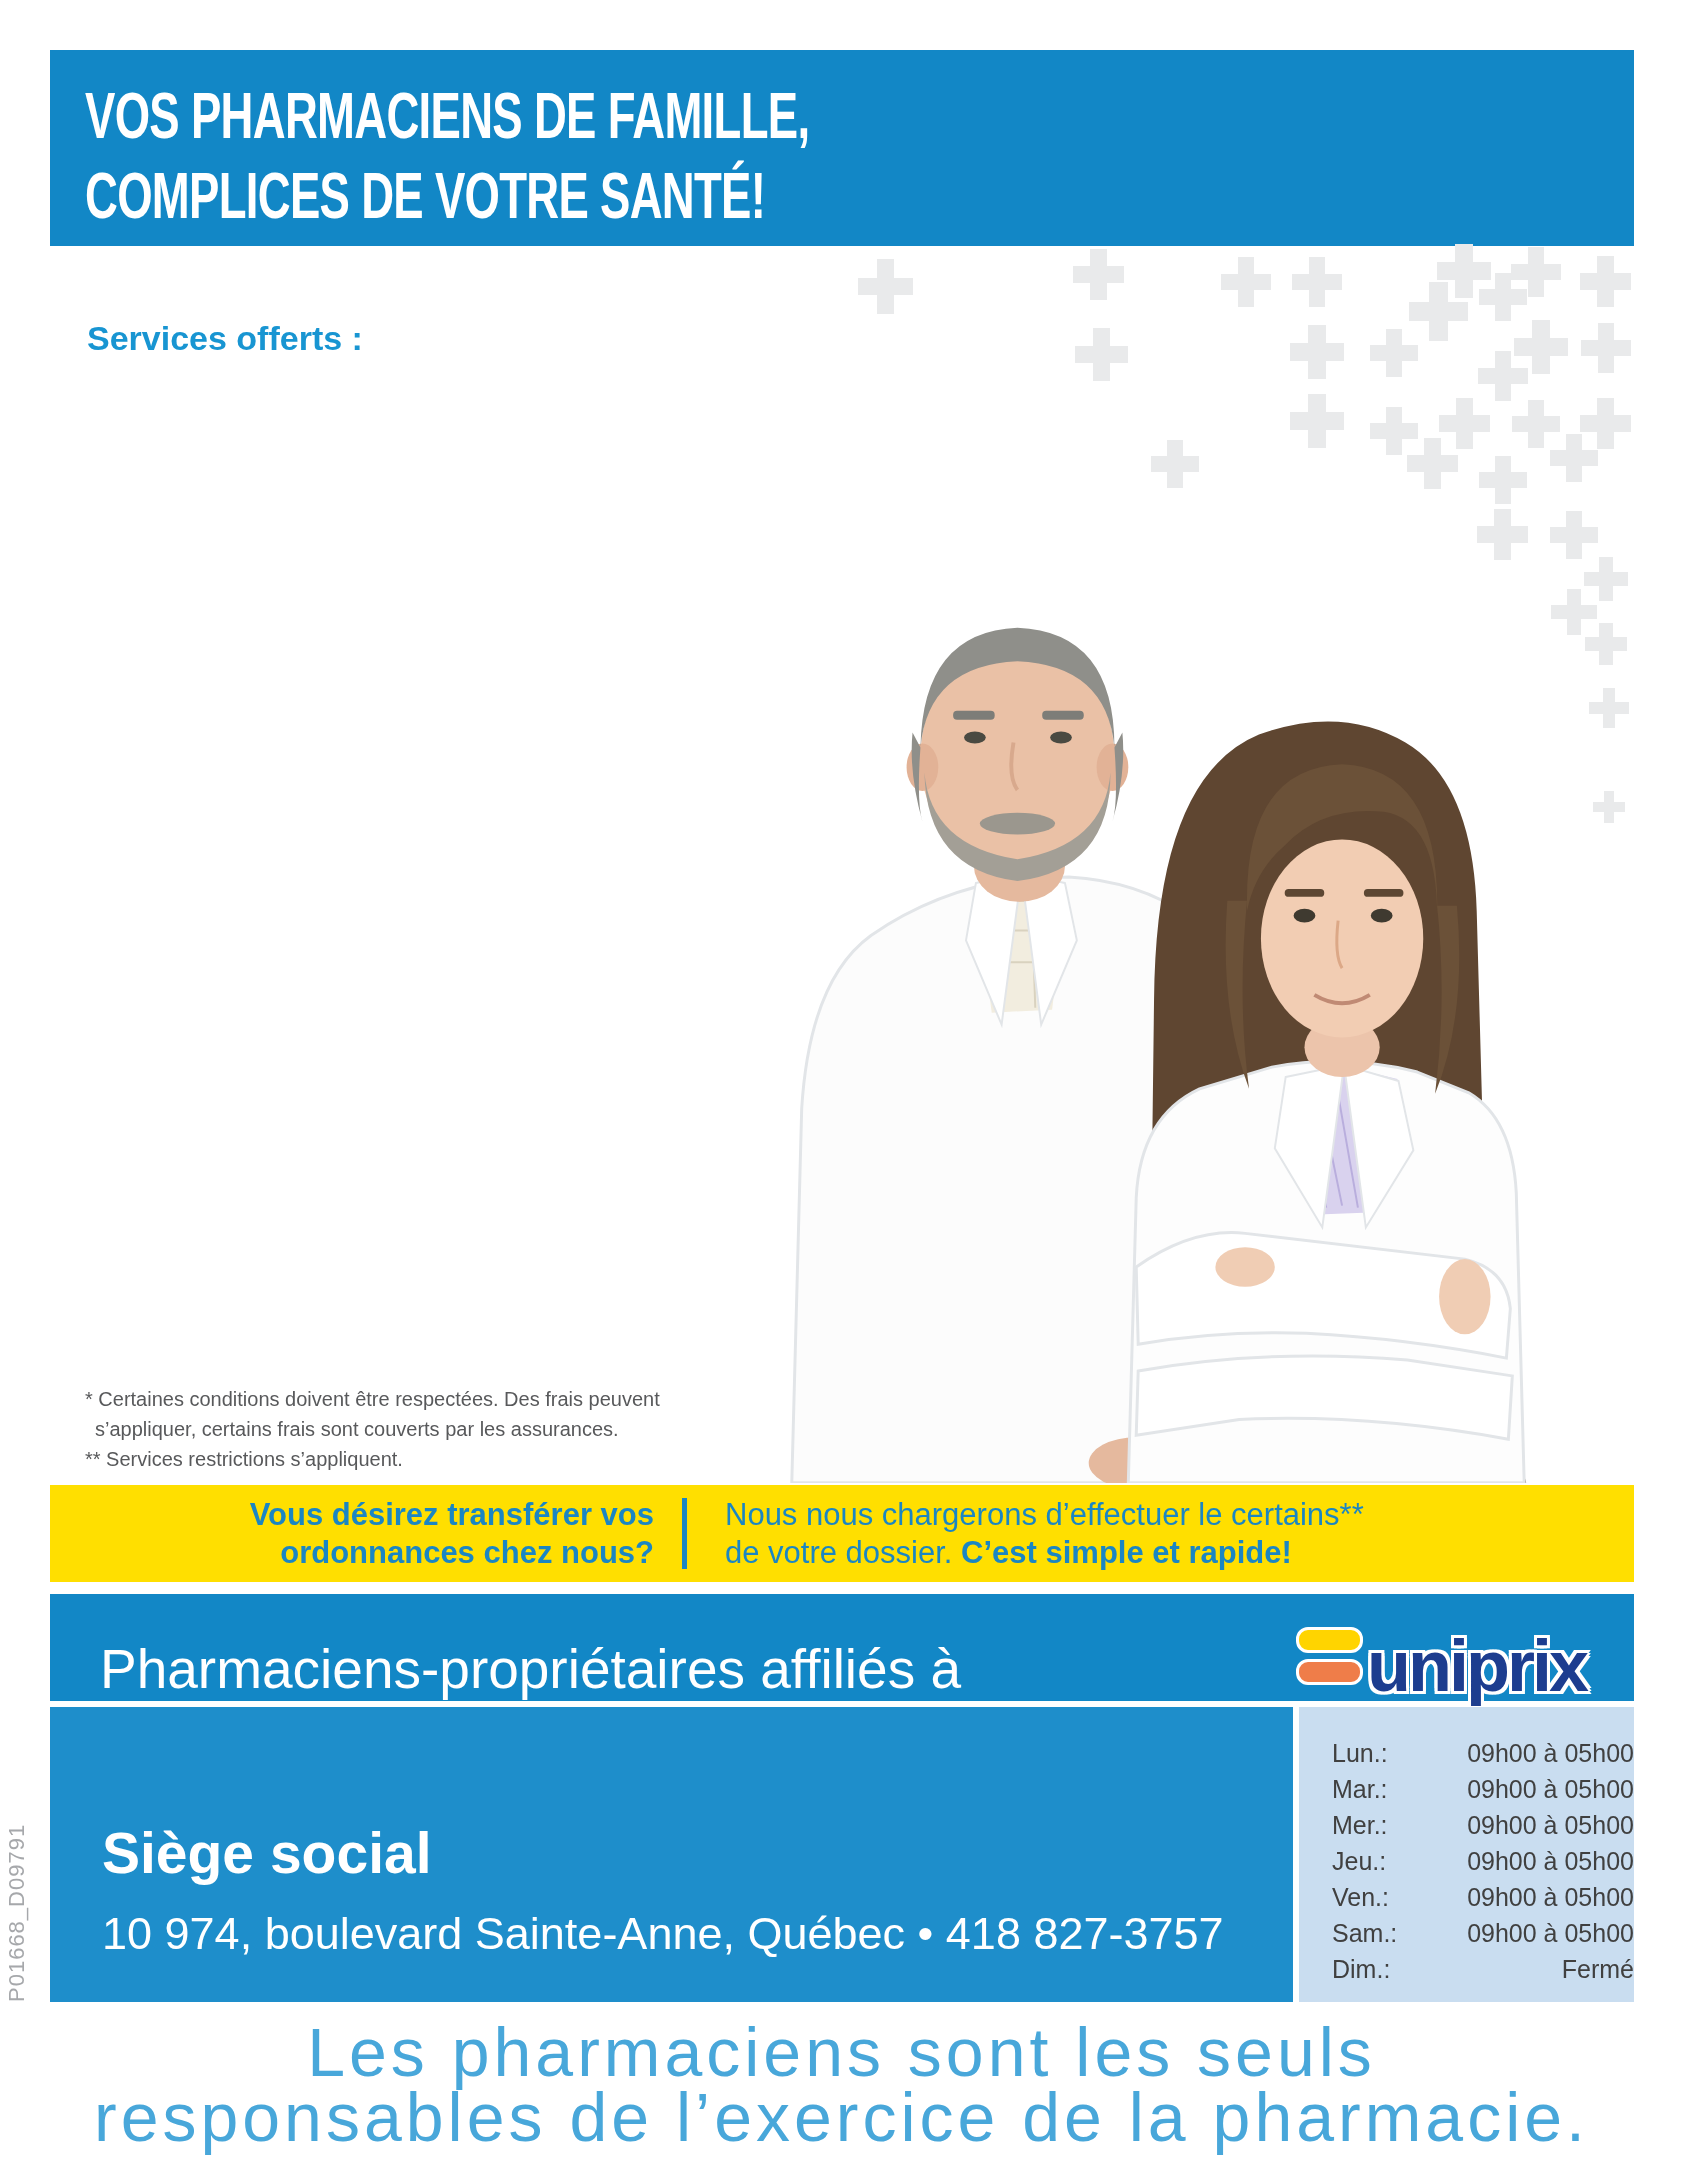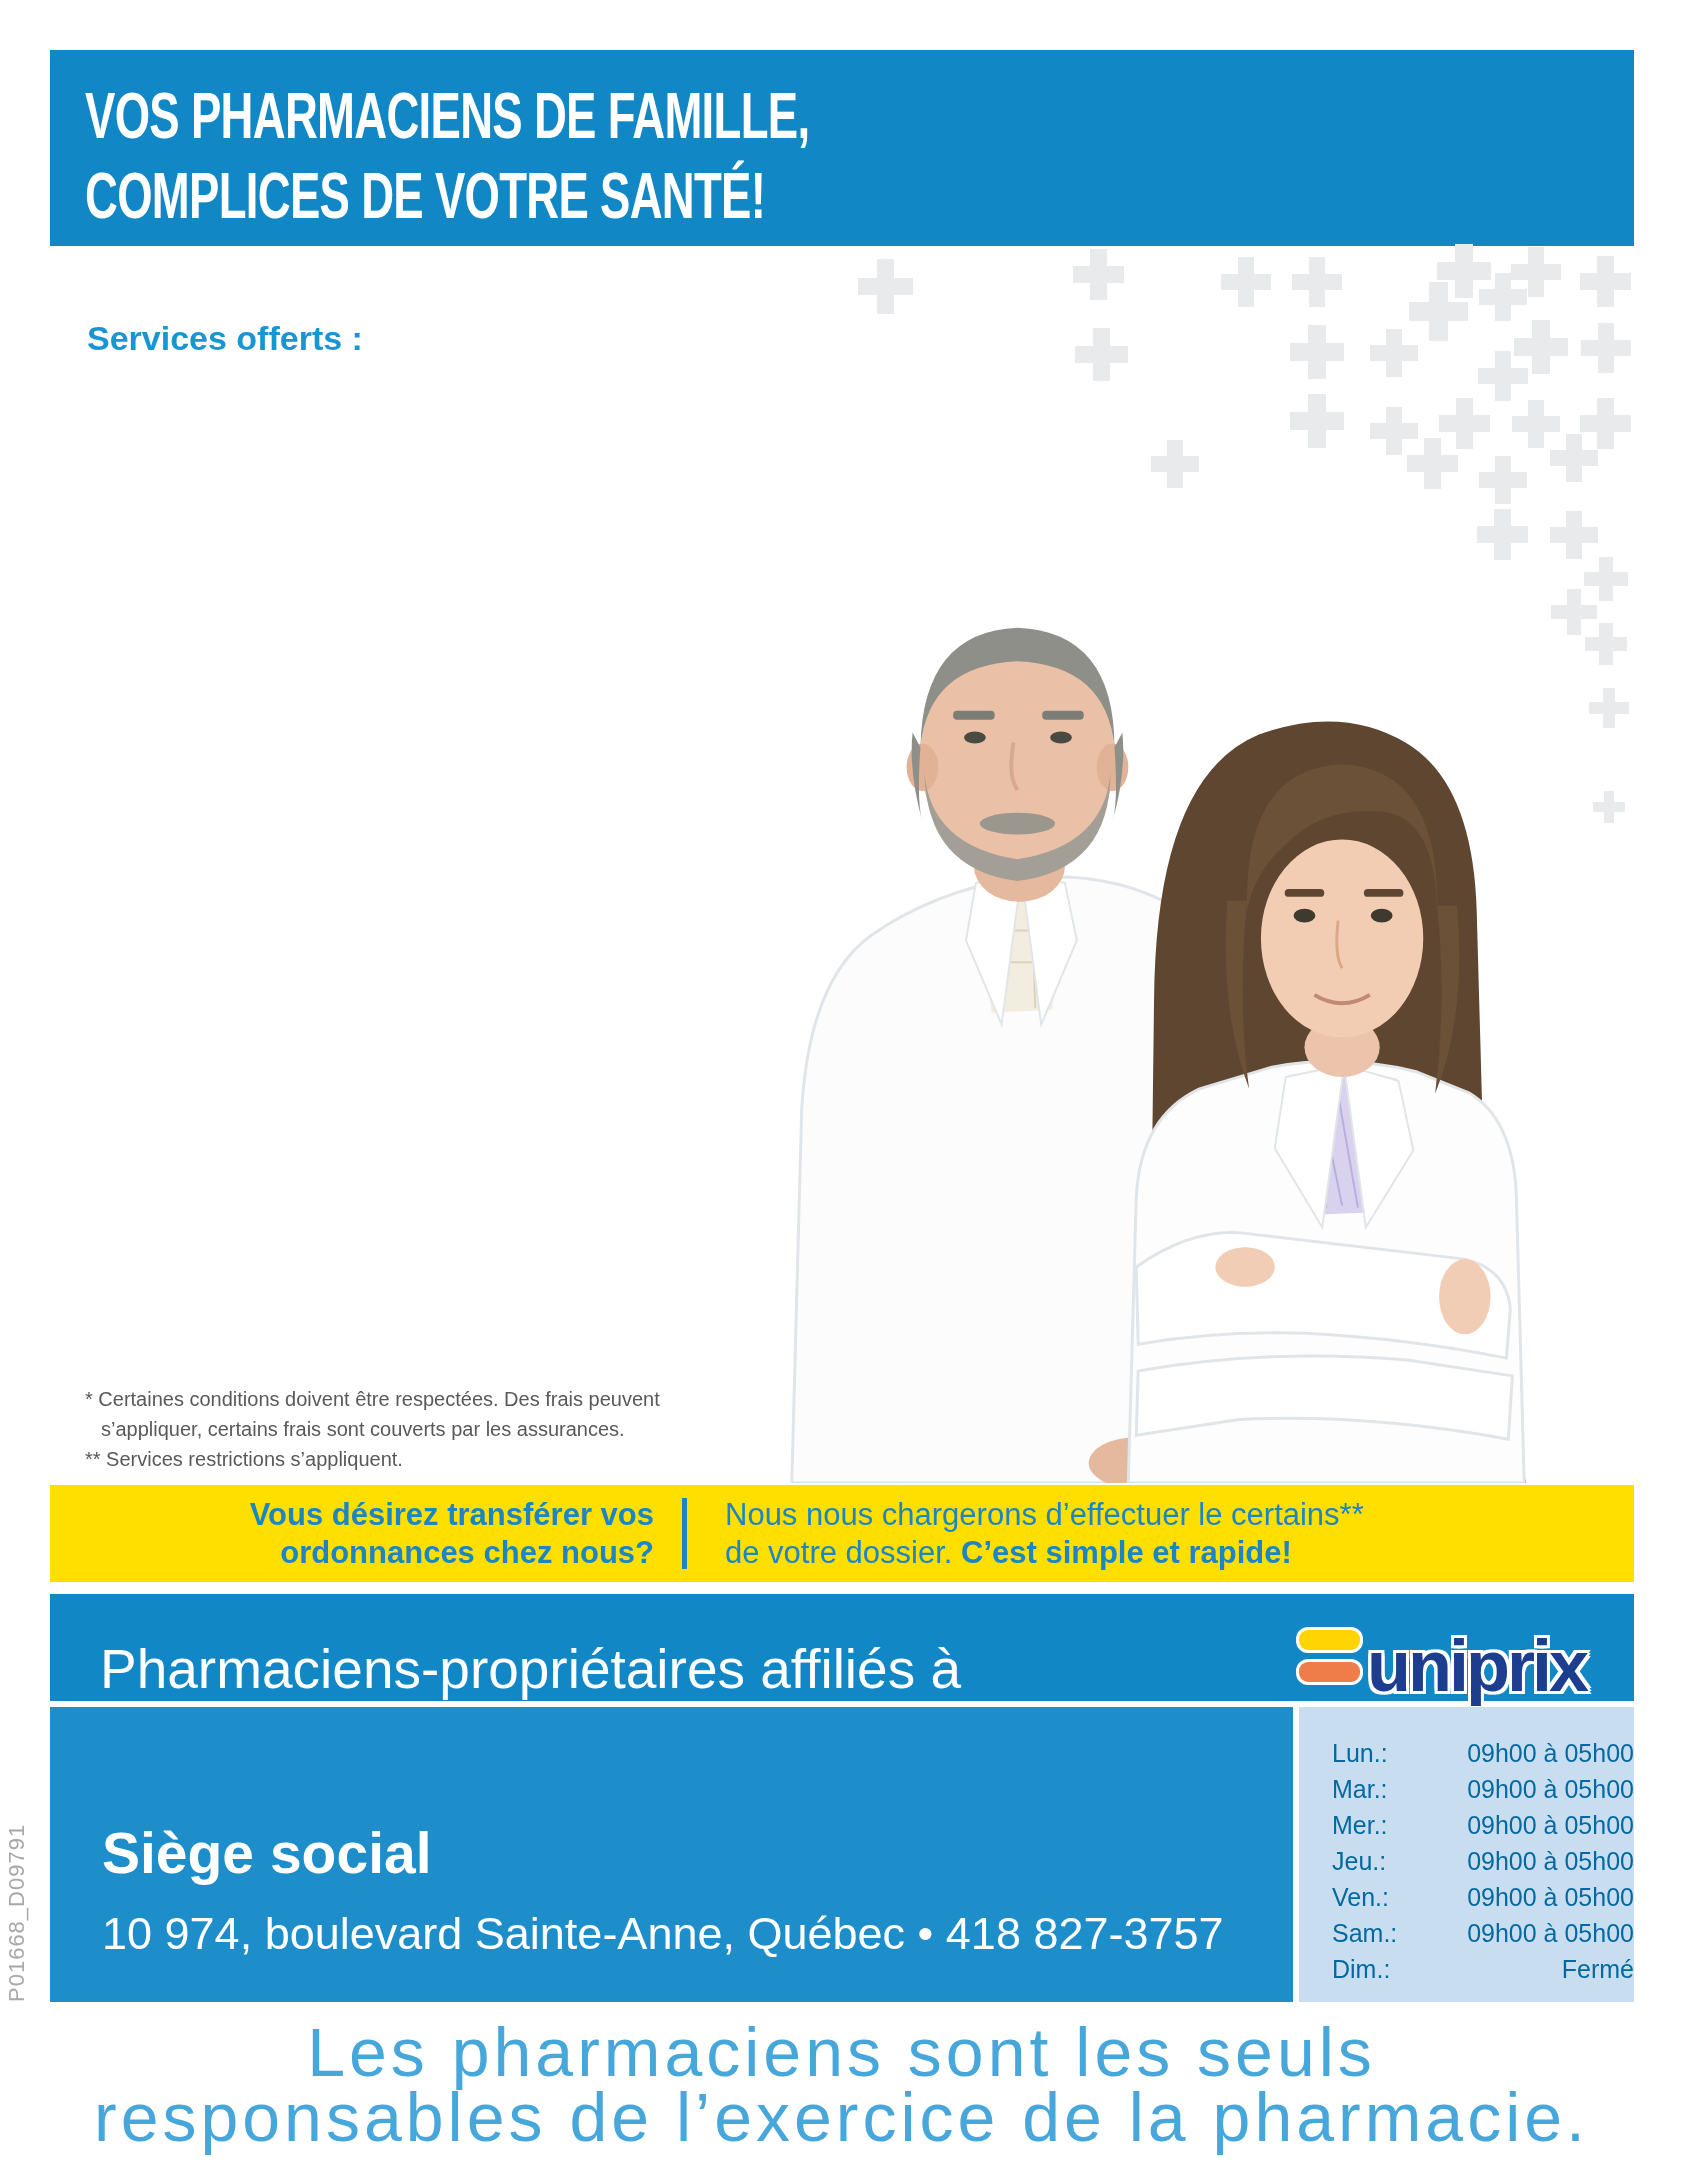--- a/index.html
+++ b/index.html
@@ -14,21 +14,21 @@
        transform-origin:0 0;padding:26px 0 0 50px;}
   .services-label{left:87px;top:319px;font-size:34px;font-weight:bold;color:#1895d2;}
 
   
   .plus{position:absolute;}
   .plus::before{content:"";position:absolute;left:0;top:34%;width:100%;height:32%;background:#e9eaeb;}
   .plus::after{content:"";position:absolute;top:0;left:34%;height:100%;width:32%;background:#e9eaeb;}
 
   
   .fineprint{left:85px;top:1384px;font-size:20px;line-height:30px;color:#58595b;}
-  .fineprint .ind{margin-left:16px;}
+  .fineprint .ind{margin-left:10px;}
 
   
   .yellow-band{left:50px;top:1485px;width:1584px;height:97px;background:#ffdf00;
        display:flex;align-items:center;}
   .yb-left{width:604px;text-align:right;color:#1b86c3;font-weight:bold;
        font-size:31px;line-height:38px;}
   .yb-divider{width:5px;height:71px;background:#1b86c3;margin:0 0 0 28px;}
   .yb-right{margin-left:38px;color:#1b86c3;font-size:31px;line-height:38px;}
   .yb-right b{font-weight:bold;}
 
@@ -49,21 +49,21 @@
 
   
   .bottom-main{left:50px;top:1707px;width:1243px;height:295px;background:#1e8ecb;
        color:#ffffff;box-sizing:border-box;padding:113px 0 0 52px;}
   .loc-name{font-size:57px;font-weight:bold;letter-spacing:0px;}
   .loc-address{font-size:45px;font-weight:normal;margin-top:22px;letter-spacing:0px;}
 
   
   .hours-panel{left:1299px;top:1707px;width:335px;height:295px;background:#c9ddf0;
        box-sizing:border-box;padding:28px 0 0 33px;}
-  .hours-row{display:flex;font-size:25px;line-height:36px;color:#0369a1;}
+  .hours-row{display:flex;font-size:25px;line-height:36px;color:#404040;}
   .hours-day{width:109px;}
   .hours-time{flex:1;text-align:right;}
 
   
   .footer{left:0;top:2020px;width:1683px;text-align:center;color:#48a7da;
        font-size:68px;line-height:65px;letter-spacing:4px;font-weight:normal;}
 
   
   .print-code{left:4px;top:1820px;height:182px;writing-mode:vertical-rl;
        transform:rotate(180deg);color:#a6a8ab;font-size:22px;letter-spacing:1px;}

